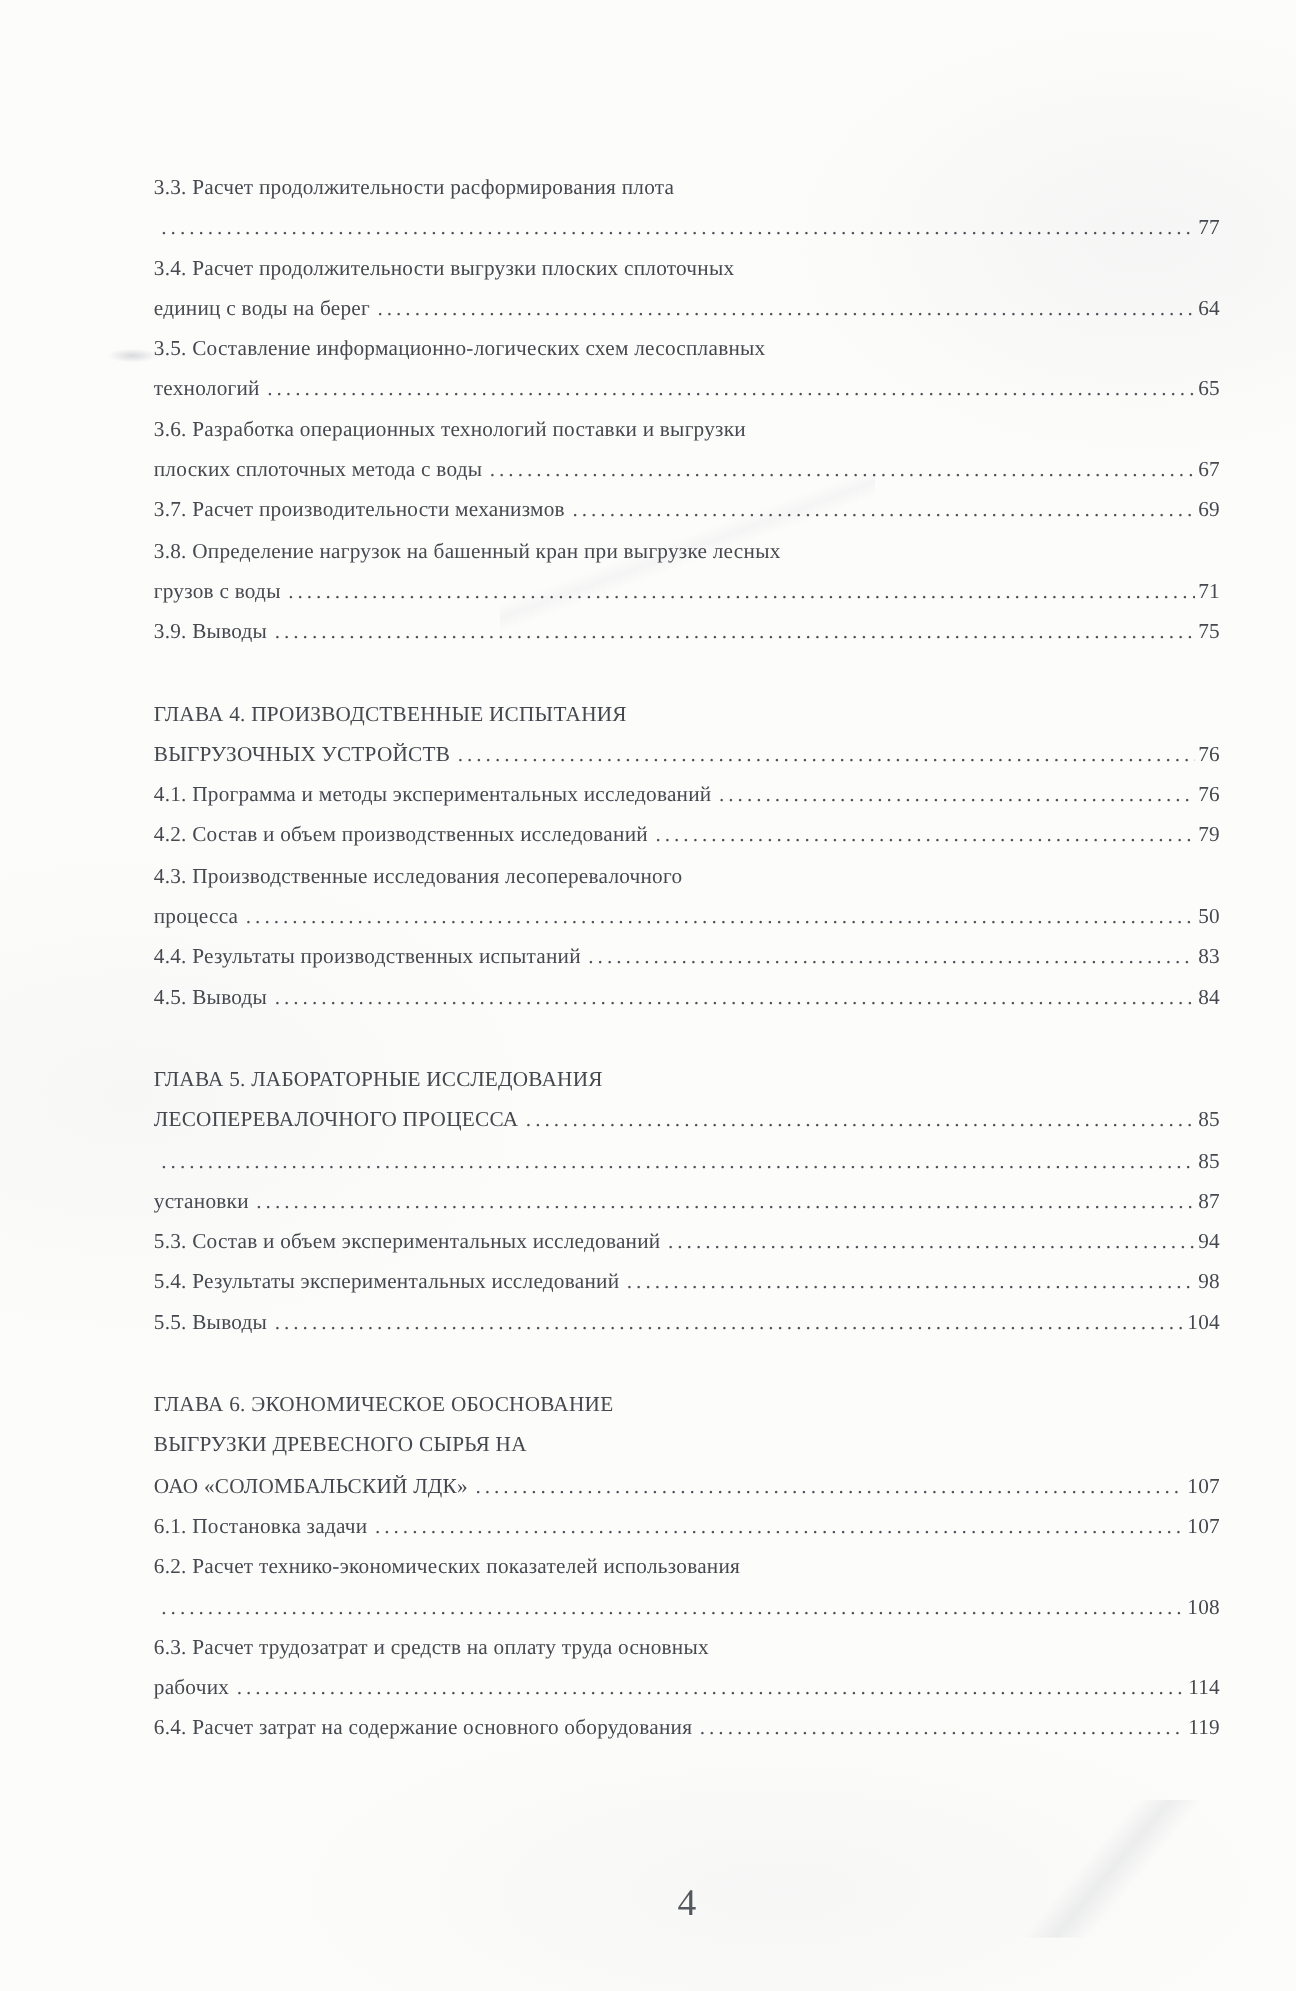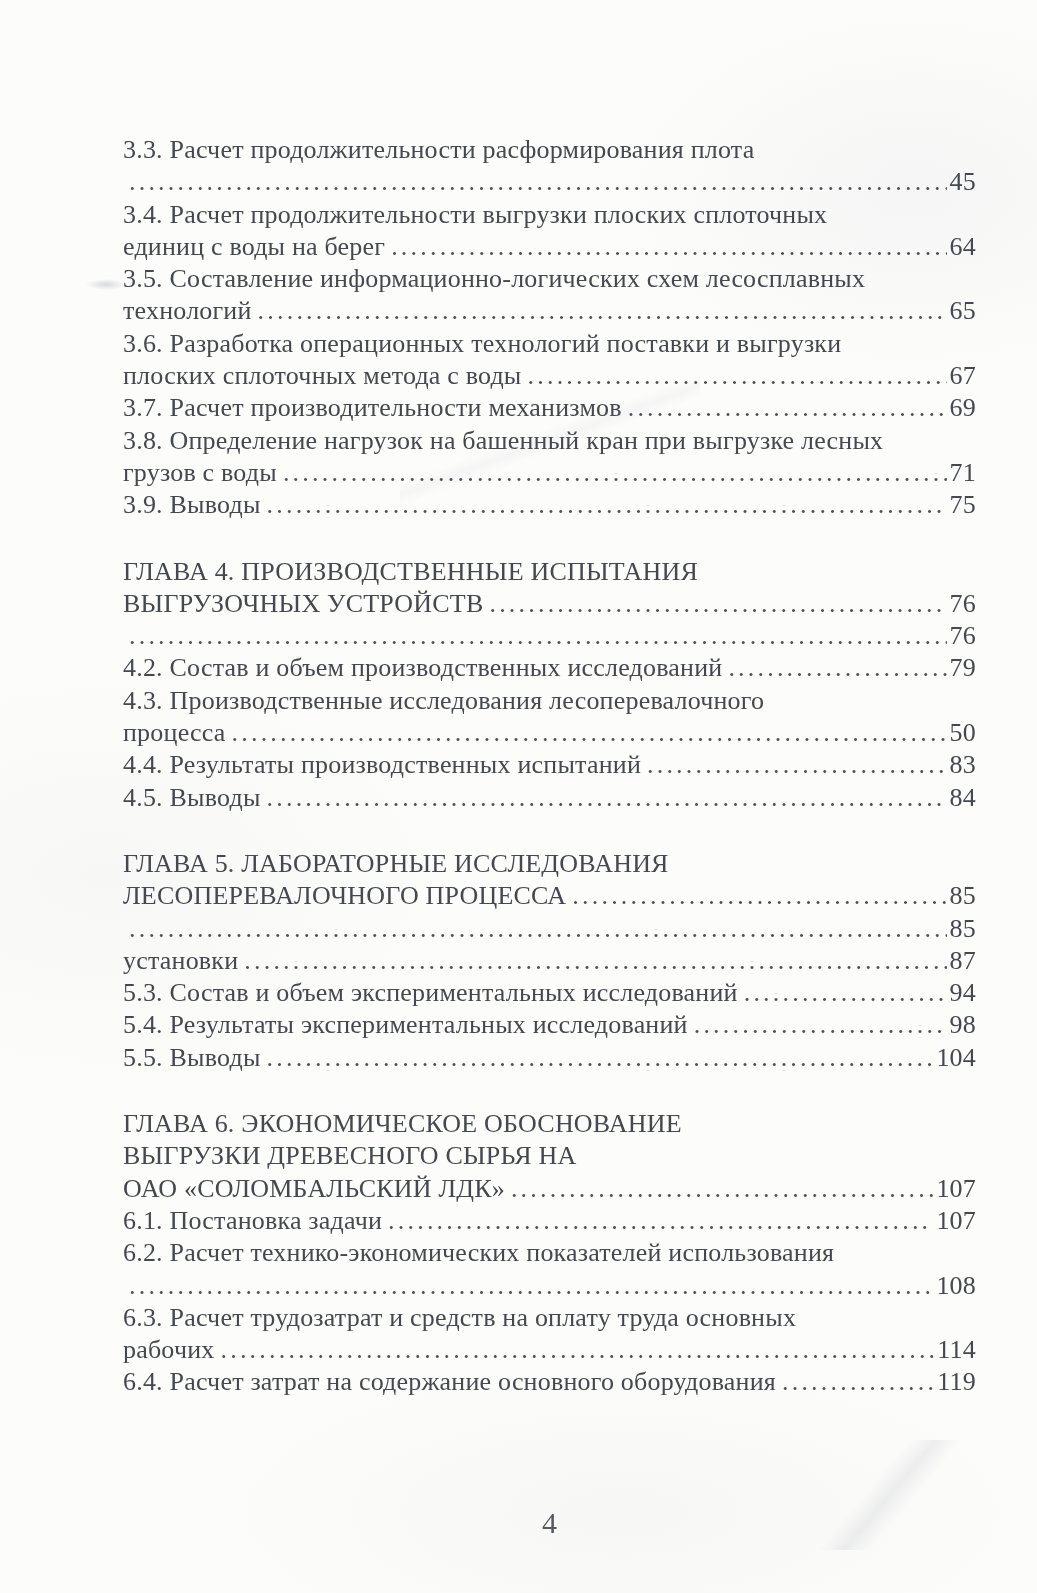--- a/index.html
+++ b/index.html
@@ -34,21 +34,21 @@
     top: 134px;
     width: 853px;
   }
   .toc-section {
     margin-bottom: 34px;
   }
   .toc-row {
     display: flex;
     align-items: baseline;
     line-height: 32.3px;
-    font-size: 26px;
+    font-size: 17px;
     letter-spacing: 0.2px;
     text-align: right;
   }
   .toc-text {
     flex: 0 1 auto;
     white-space: nowrap;
   }
   .leader {
     flex: 1 1 auto;
     overflow: hidden;
@@ -110,21 +110,21 @@
   <div class="artifact-dash"></div>
   <div class="artifact-streak"></div>
 
   <div class="toc">
       <div class="toc-section">
         <div class="toc-row">
           <span class="toc-text">3.3. Расчет продолжительности расформирования плота</span>
         </div>
         <div class="toc-row">
           <span class="leader"></span>
-          <span class="pagenum">45</span>
+          <span class="pagenum">77</span>
         </div>
         <div class="toc-row">
           <span class="toc-text">3.4. Расчет продолжительности выгрузки плоских сплоточных</span>
         </div>
         <div class="toc-row">
           <span class="toc-text">единиц с воды на берег</span>
           <span class="leader"></span>
           <span class="pagenum">64</span>
         </div>
         <div class="toc-row">
@@ -165,20 +165,21 @@
       <div class="toc-section">
         <div class="toc-row">
           <span class="toc-text">ГЛАВА 4. ПРОИЗВОДСТВЕННЫЕ ИСПЫТАНИЯ</span>
         </div>
         <div class="toc-row">
           <span class="toc-text">ВЫГРУЗОЧНЫХ УСТРОЙСТВ</span>
           <span class="leader"></span>
           <span class="pagenum">76</span>
         </div>
         <div class="toc-row">
+          <span class="toc-text">4.1. Программа и методы экспериментальных исследований</span>
           <span class="leader"></span>
           <span class="pagenum">76</span>
         </div>
         <div class="toc-row">
           <span class="toc-text">4.2. Состав и объем производственных исследований</span>
           <span class="leader"></span>
           <span class="pagenum">79</span>
         </div>
         <div class="toc-row">
           <span class="toc-text">4.3. Производственные исследования лесоперевалочного</span>

